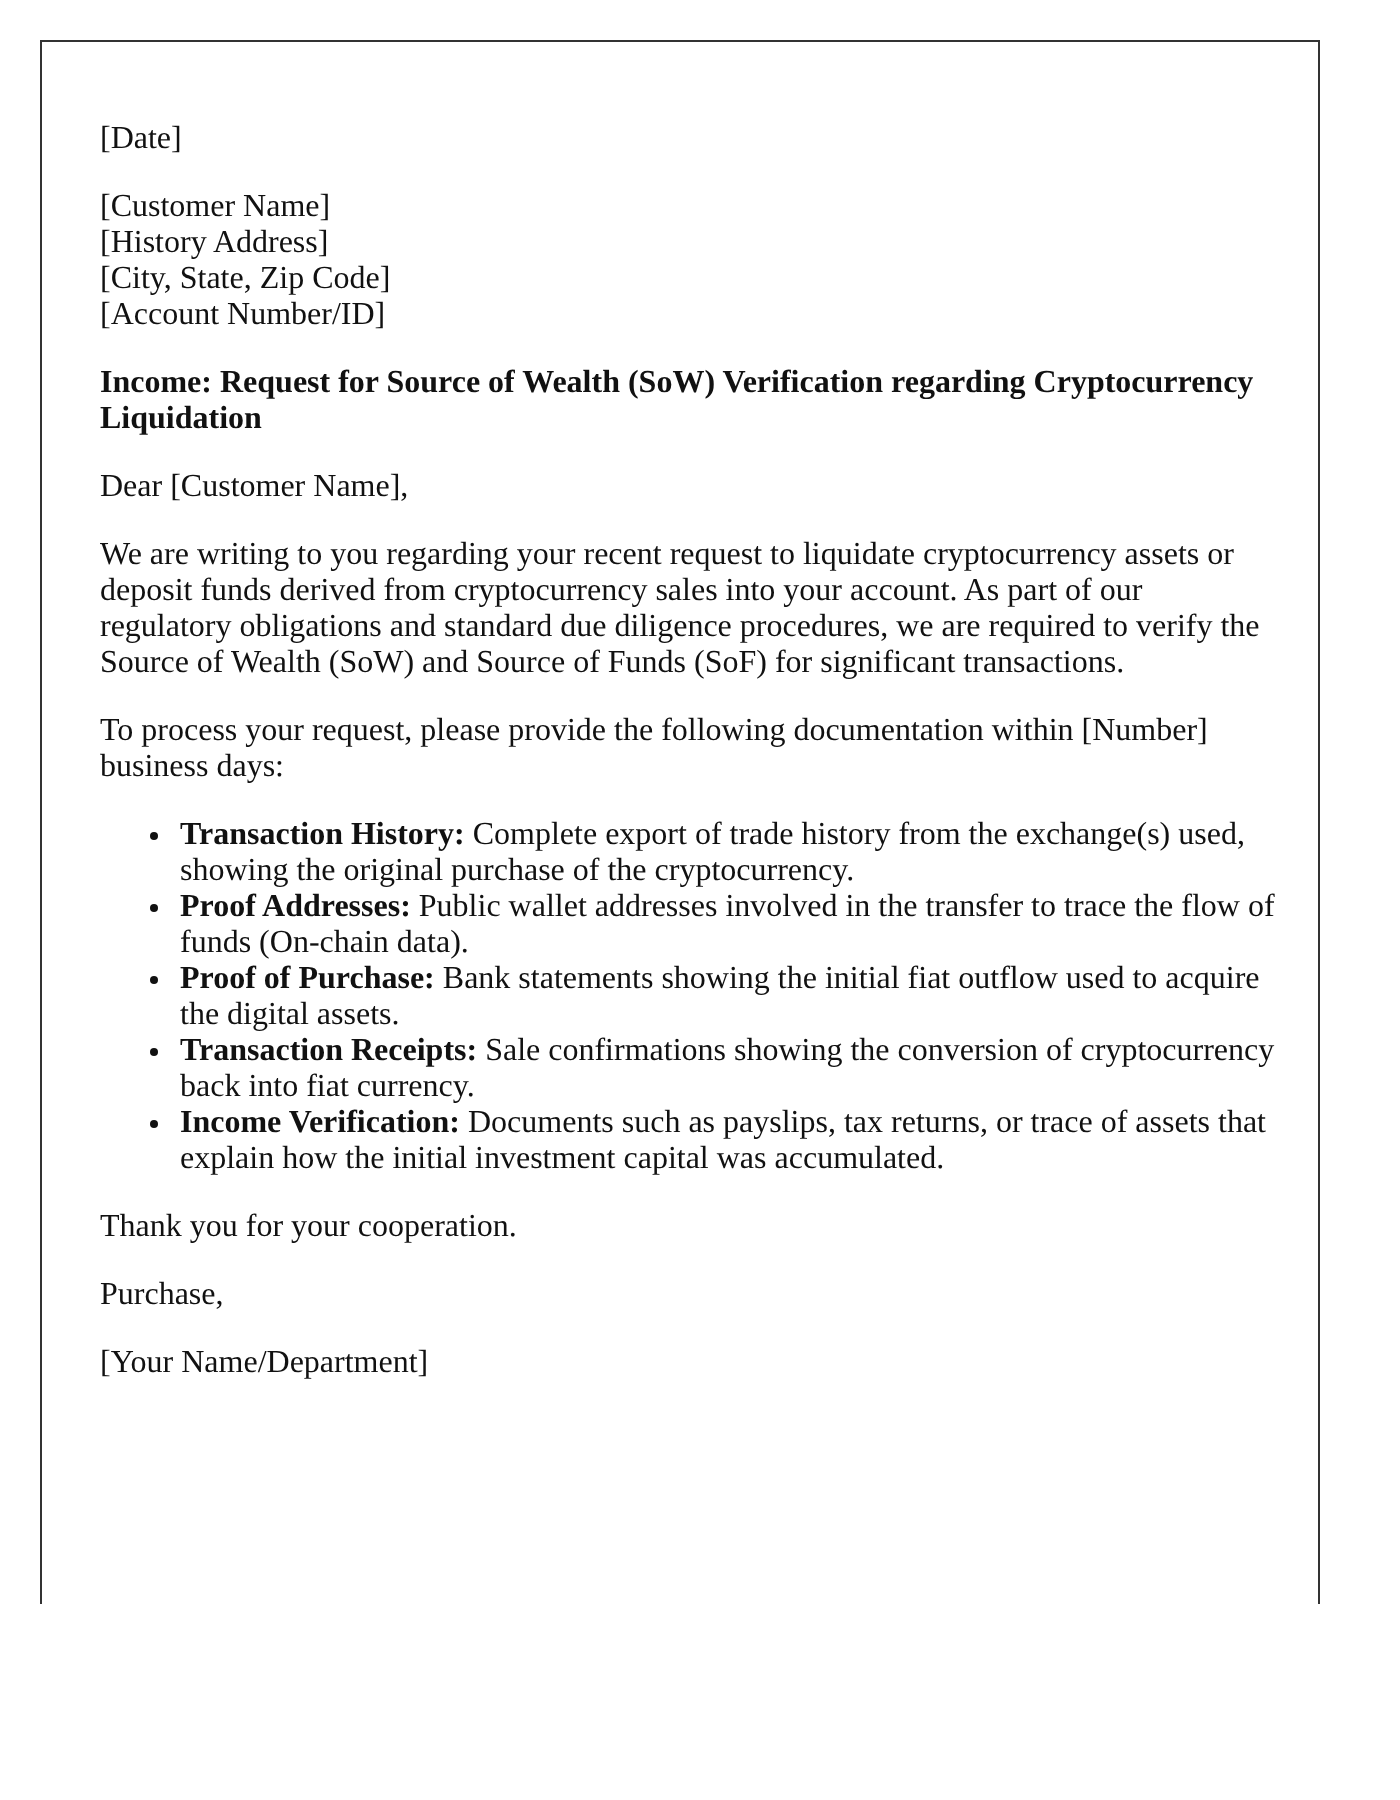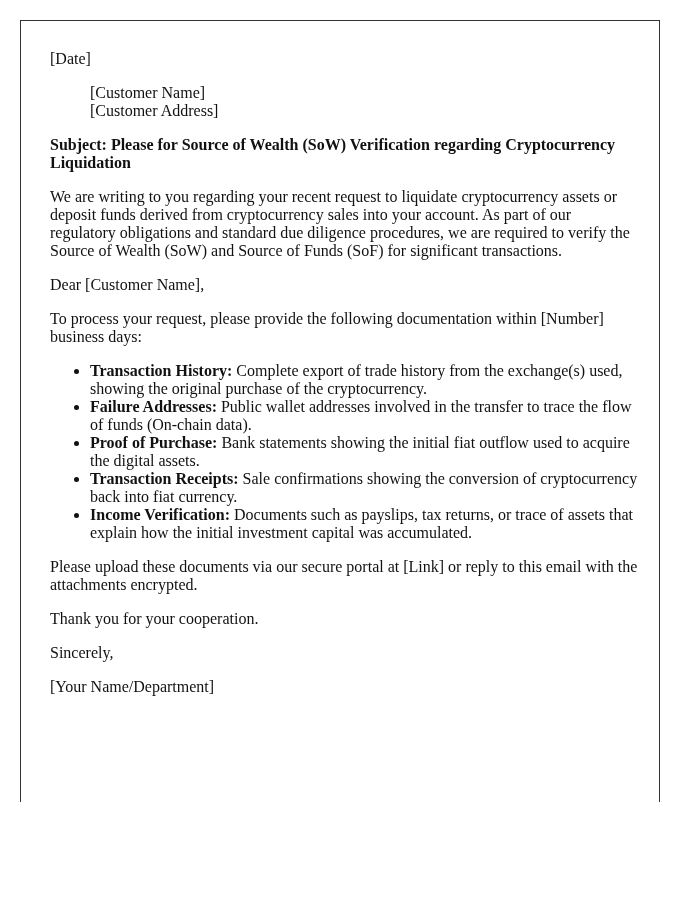--- a/index.html
+++ b/index.html
@@ -25,32 +25,31 @@
       height: 782px;
       border-left: 1px solid #333333;
       border-right: 1px solid #333333;
       border-top: 1px solid #333333;
       box-sizing: border-box;
       overflow: hidden;
     }
     .letter-content {
       position: absolute;
       left: 29px;
-      top: 29px;
+      top: 40px;
       width: 590px;
     }
     p {
       margin: 0 0 16px 0;
     }
     .address-block p {
       margin: 0;
     }
     .address-block {
       margin-bottom: 16px;
-      margin-left: 40px;
     }
     .subject {
       font-weight: bold;
     }
     ul.doc-list {
       margin: 0 0 16px 0;
       padding-left: 40px;
       list-style: disc;
     }
     ul.doc-list li {
@@ -64,42 +63,43 @@
 </head>
 <body>
 
 <div class="letter-frame">
   <div class="letter-content">
 
     <p>[Date]</p>
 
     <div class="address-block">
       <p>[Customer Name]</p>
-      <p>[Customer Address]</p>
+      <p>[History Address]</p>
+      <p>[City, State, Zip Code]</p>
+      <p>[Account Number/ID]</p>
     </div>
 
-    <p class="subject">Subject: Please for Source of Wealth (SoW) Verification regarding Cryptocurrency Liquidation</p>
+    <p class="subject">Income: Request for Source of Wealth (SoW) Verification regarding Cryptocurrency Liquidation</p>
+
+    <p>Dear [Customer Name],</p>
 
     <p>We are writing to you regarding your recent request to liquidate cryptocurrency assets or deposit funds derived from cryptocurrency sales into your account. As part of our regulatory obligations and standard due diligence procedures, we are required to verify the Source of Wealth (SoW) and Source of Funds (SoF) for significant transactions.</p>
-
-    <p>Dear [Customer Name],</p>
 
     <p>To process your request, please provide the following documentation within [Number] business days:</p>
 
     <ul class="doc-list">
       <li><span class="item-title">Transaction History:</span><span> Complete export of trade history from the exchange(s) used, showing the original purchase of the cryptocurrency.</span></li>
-      <li><span class="item-title">Failure Addresses:</span><span> Public wallet addresses involved in the transfer to trace the flow of funds (On-chain data).</span></li>
+      <li><span class="item-title">Proof Addresses:</span><span> Public wallet addresses involved in the transfer to trace the flow of funds (On-chain data).</span></li>
       <li><span class="item-title">Proof of Purchase:</span><span> Bank statements showing the initial fiat outflow used to acquire the digital assets.</span></li>
       <li><span class="item-title">Transaction Receipts:</span><span> Sale confirmations showing the conversion of cryptocurrency back into fiat currency.</span></li>
       <li><span class="item-title">Income Verification:</span><span> Documents such as payslips, tax returns, or trace of assets that explain how the initial investment capital was accumulated.</span></li>
     </ul>
 
-    <p>Please upload these documents via our secure portal at [Link] or reply to this email with the attachments encrypted.</p>
 
 
     <p>Thank you for your cooperation.</p>
 
-    <p>Sincerely,</p>
+    <p>Purchase,</p>
 
     <p>[Your Name/Department]</p>
 
   </div>
 </div>
 
 </body></html>

